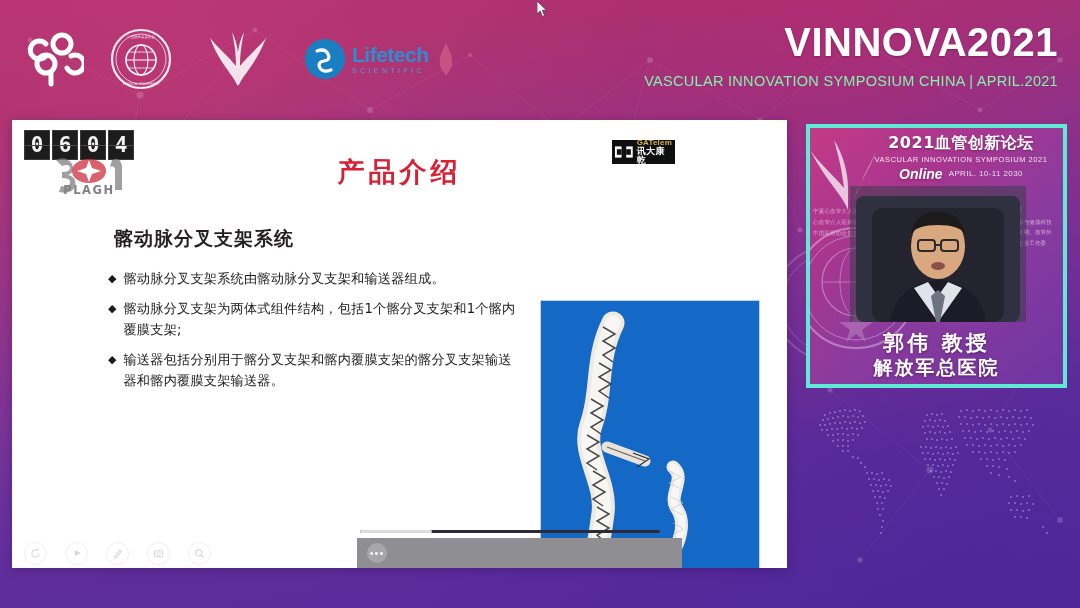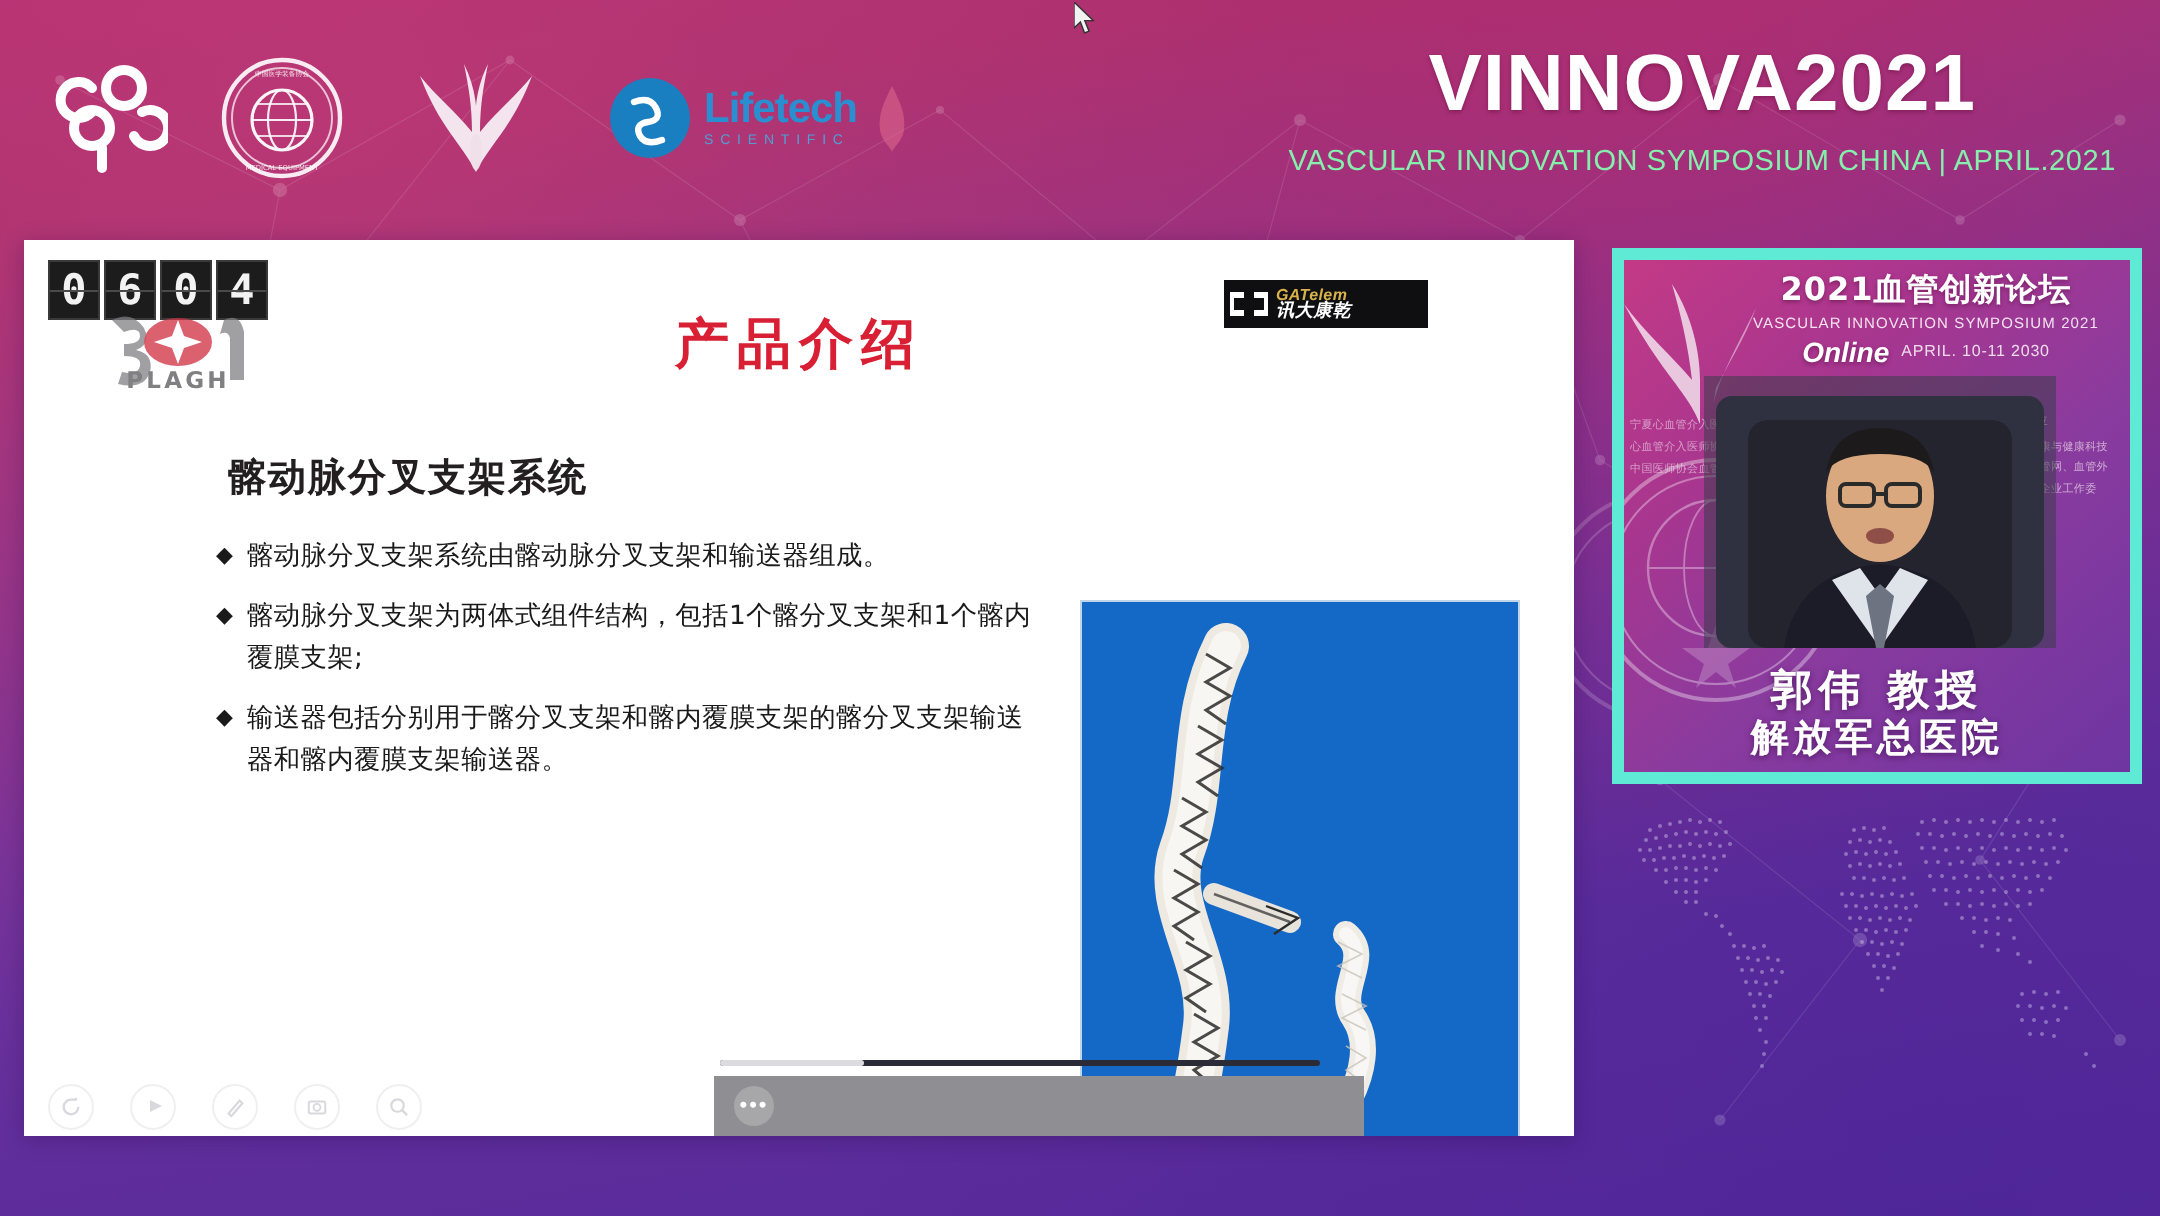--- a/index.html
+++ b/index.html
@@ -22,21 +22,21 @@
       radial-gradient(circle at 78% 4%, rgba(186,42,110,.5) 0%, rgba(186,42,110,0) 42%),
       radial-gradient(circle at 90% 95%, rgba(70,34,150,.45) 0%, rgba(70,34,150,0) 50%);
   }
   .netdots{position:absolute;left:0;top:0;width:1080px;height:608px;opacity:.30;}
   .worldmap{position:absolute;left:795px;top:385px;width:290px;height:180px;opacity:.40;}
 
   
   .header{position:absolute;left:0;top:0;width:1080px;height:118px;}
   .logos{position:absolute;left:22px;top:24px;height:70px;display:flex;align-items:center;gap:26px;}
   .logo{height:66px;display:flex;align-items:center;}
-  .brand{position:absolute;right:22px;top:22px;text-align:center;}
+  .brand{position:absolute;right:22px;top:22px;text-align:right;}
   .brand-title{
     font-size:40px;font-weight:bold;color:#ffffff;letter-spacing:.5px;line-height:1;
     font-family:"Liberation Sans","DejaVu Sans",sans-serif;
     text-shadow:0 1px 2px rgba(90,10,50,.45);
   }
   .brand-sub{
     margin-top:11px;font-size:14.5px;color:#86efac;letter-spacing:.3px;font-weight:400;white-space:nowrap;
   }
 
   
@@ -76,22 +76,22 @@
   
   .img-stent{
     position:absolute;left:528px;top:180px;width:218px;height:282px;
     background:#1569c6;border:1px solid #bfd4ea;
   }
   .img-cath{
     position:absolute;left:118px;top:420px;width:290px;height:62px;
     background:#1569c6;border:1px solid #cfe0f0;overflow:hidden;
   }
   .gatelem{
-    position:absolute;left:600px;top:20px;width:102px;height:24px;
-    background:#0f0f12;display:flex;align-items:center;gap:3px;padding:0 3px;box-sizing:border-box;font-style:italic;
+    position:absolute;left:600px;top:20px;width:63px;height:24px;
+    background:#0f0f12;display:flex;align-items:center;gap:3px;padding:0 3px;box-sizing:border-box;
   }
   .gat-txt{display:flex;flex-direction:column;line-height:1;}
   .gat-en{font-size:8px;color:#d8b24a;font-weight:bold;letter-spacing:.2px;}
   .gat-cn{font-size:9px;color:#ffffff;font-weight:bold;letter-spacing:.4px;
     font-family:"DejaVu Sans","Liberation Sans",sans-serif;}
 
   
   .playerbar{
     position:absolute;left:12px;top:538px;width:345px;height:30px;
     background:#ffffff;display:flex;align-items:center;padding-left:12px;gap:18px;
@@ -102,21 +102,21 @@
     position:absolute;left:357px;top:538px;width:315px;height:30px;
     background:#8f8f93;display:flex;align-items:center;padding-left:10px;
   }
   .pb-dots{width:20px;height:20px;border-radius:50%;background:rgba(255,255,255,.22);
     display:flex;align-items:center;justify-content:center;color:#fff;font-size:11px;letter-spacing:1px;}
   .pb-track{position:absolute;left:360px;top:528px;width:300px;height:6px;}
 
   
   .video{
     position:absolute;left:806px;top:124px;width:253px;height:256px;
-    border:6px solid #5eead4;overflow:hidden;background:#b91c1c;
+    border:4px solid #5eead4;overflow:hidden;background:#b91c1c;
   }
   .v-backdrop{
     position:absolute;inset:0;
     background:linear-gradient(140deg,#c33a86 0%,#a8368f 30%,#8b3b9e 58%,#6e35a2 100%);
   }
   .v-wing{position:absolute;left:-6px;top:4px;width:78px;height:86px;opacity:.9;}
   .v-banner{position:absolute;left:56px;top:6px;width:190px;text-align:center;}
   .v-b1{font-size:16px;font-weight:bold;color:#ffffff;letter-spacing:.5px;line-height:1.1;
     font-family:"DejaVu Sans","Liberation Sans",sans-serif;text-shadow:0 1px 2px rgba(80,10,60,.5);}
   .v-b2{font-size:7.5px;color:#f4e2ef;letter-spacing:.55px;margin-top:3px;white-space:nowrap;}

